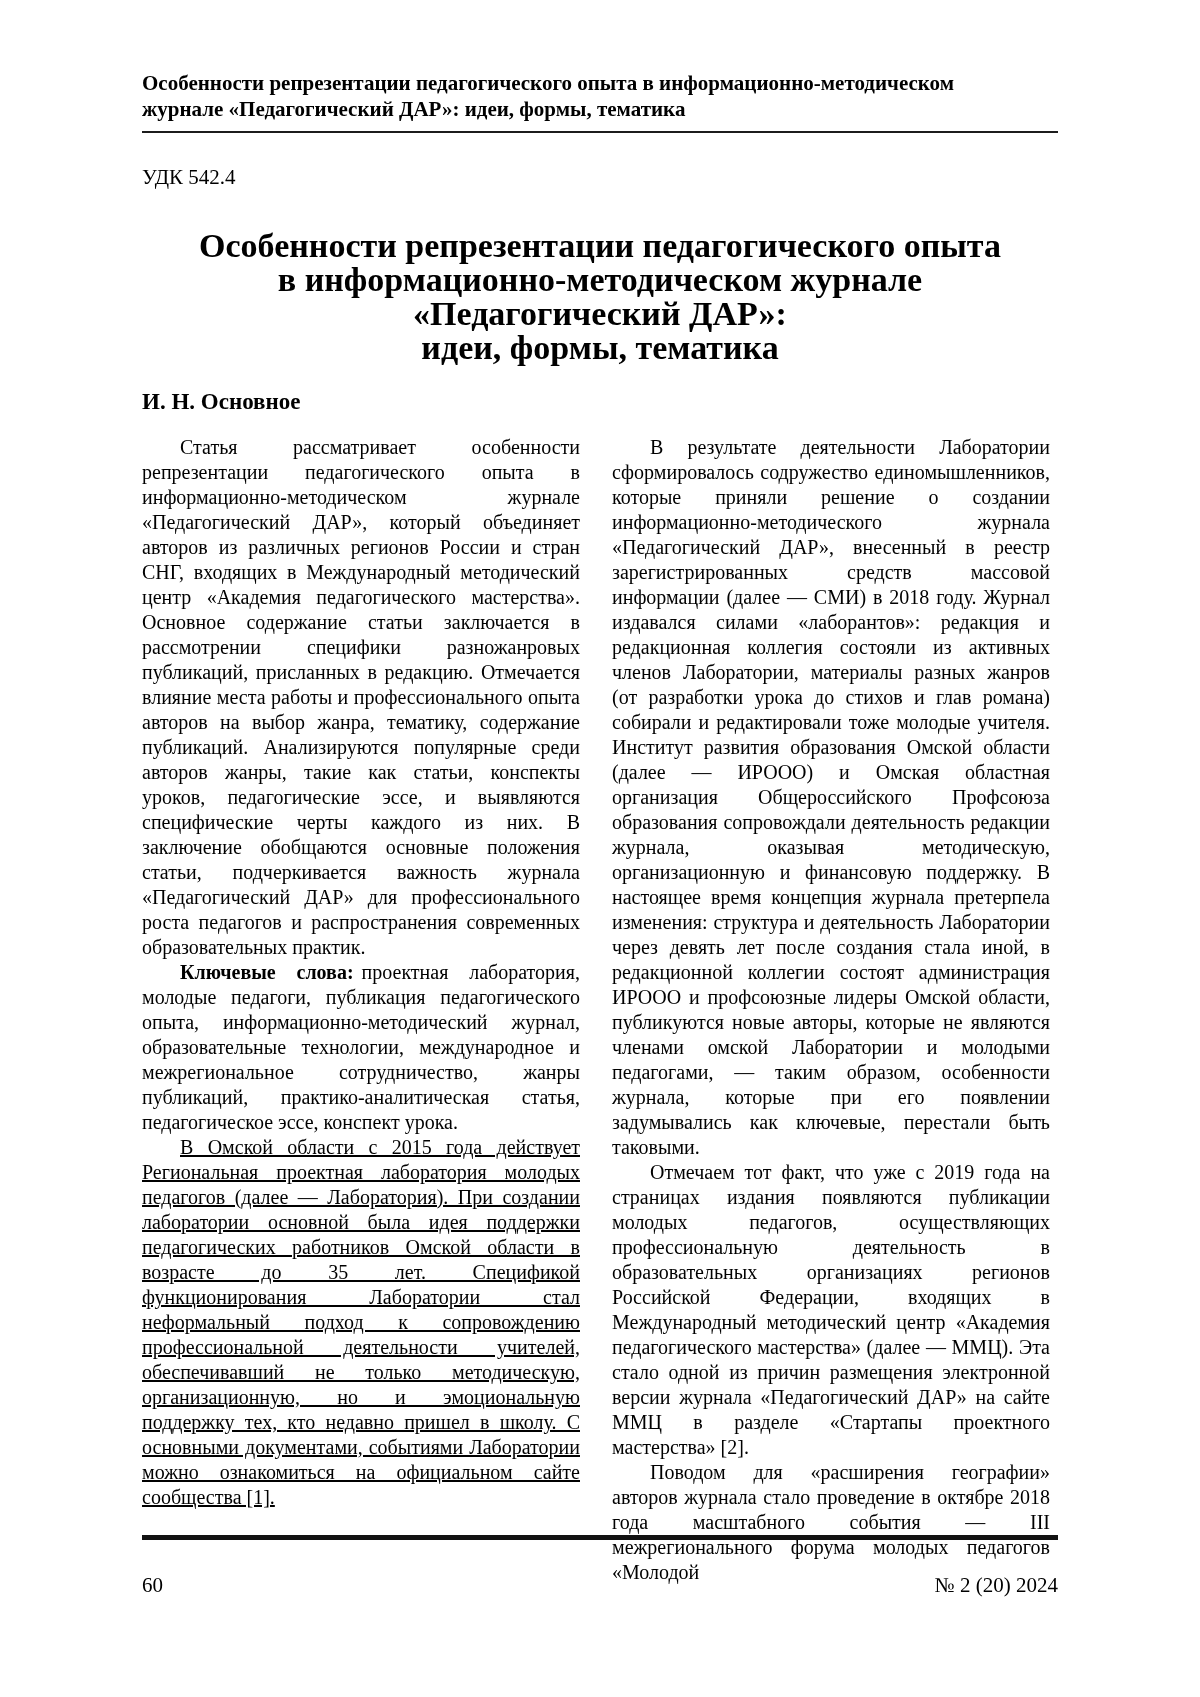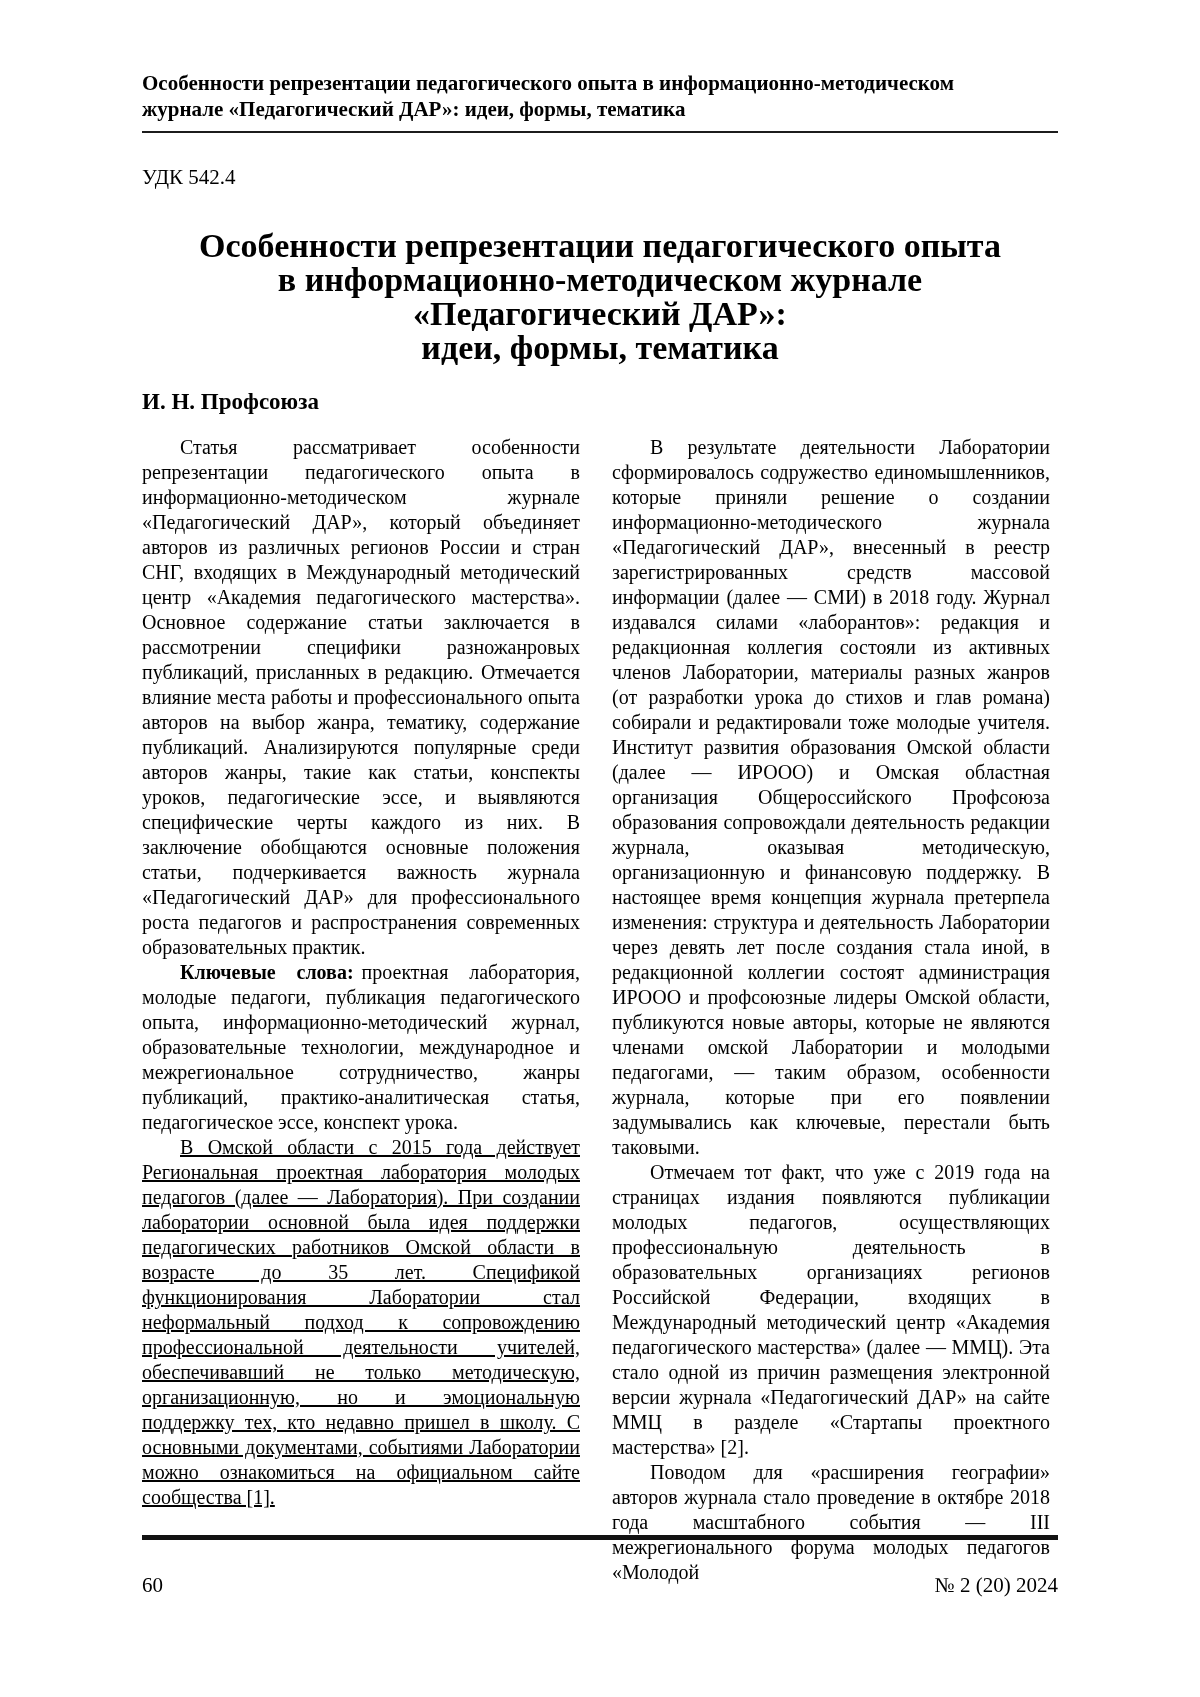--- a/index.html
+++ b/index.html
@@ -79,21 +79,21 @@
     <div class="head-rule"></div>
 
     <div class="udc">УДК 542.4</div>
 
     <h1 class="title">
       <span class="tline">Особенности репрезентации педагогического опыта</span>
       <span class="tline">в информационно-методическом журнале «Педагогический ДАР»:</span>
       <span class="tline">идеи, формы, тематика</span>
     </h1>
 
-    <div class="author">И. Н. Профсоюза</div>
+    <div class="author">И. Н. Основное</div>
 
     <div class="columns">
       <div class="col">
         <p>Статья рассматривает особенности репрезентации педагогического опыта в информационно-методическом журнале «Педагогический ДАР», который объединяет авторов из различных регионов России и стран СНГ, входящих в Международный методический центр «Академия педагогического мастерства». Основное содержание статьи заключается в рассмотрении специфики разножанровых публикаций, присланных в редакцию. Отмечается влияние места работы и профессионального опыта авторов на выбор жанра, тематику, содержание публикаций. Анализируются популярные среди авторов жанры, такие как статьи, конспекты уроков, педагогические эссе, и выявляются специфические черты каждого из них. В заключение обобщаются основные положения статьи, подчеркивается важность журнала «Педагогический ДАР» для профессионального роста педагогов и распространения современных образовательных практик.</p>
         <p class="keywords"><span class="kw-label">Ключевые слова:</span><span class="kw-text">проектная лаборатория, молодые педагоги, публикация педагогического опыта, информационно-методический журнал, образовательные технологии, международное и межрегиональное сотрудничество, жанры публикаций, практико-аналитическая статья, педагогическое эссе, конспект урока.</span></p>
         <p class="spaced">В Омской области с 2015 года действует Региональная проектная лаборатория молодых педагогов (далее — Лаборатория). При создании лаборатории основной была идея поддержки педагогических работников Омской области в возрасте до 35 лет. Спецификой функционирования Лаборатории стал неформальный подход к сопровождению профессиональной деятельности учителей, обеспечивавший не только методическую, организационную, но и эмоциональную поддержку тех, кто недавно пришел в школу. С основными документами, событиями Лаборатории можно ознакомиться на официальном сайте сообщества [1].</p>
       </div>
 
       <div class="col">
         <p>В результате деятельности Лаборатории сформировалось содружество единомышленников, которые приняли решение о создании информационно-методического журнала «Педагогический ДАР», внесенный в реестр зарегистрированных средств массовой информации (далее — СМИ) в 2018 году. Журнал издавался силами «лаборантов»: редакция и редакционная коллегия состояли из активных членов Лаборатории, материалы разных жанров (от разработки урока до стихов и глав романа) собирали и редактировали тоже молодые учителя. Институт развития образования Омской области (далее — ИРООО) и Омская областная организация Общероссийского Профсоюза образования сопровождали деятельность редакции журнала, оказывая методическую, организационную и финансовую поддержку. В настоящее время концепция журнала претерпела изменения: структура и деятельность Лаборатории через девять лет после создания стала иной, в редакционной коллегии состоят администрация ИРООО и профсоюзные лидеры Омской области, публикуются новые авторы, которые не являются членами омской Лаборатории и молодыми педагогами, — таким образом, особенности журнала, которые при его появлении задумывались как ключевые, перестали быть таковыми.</p>

